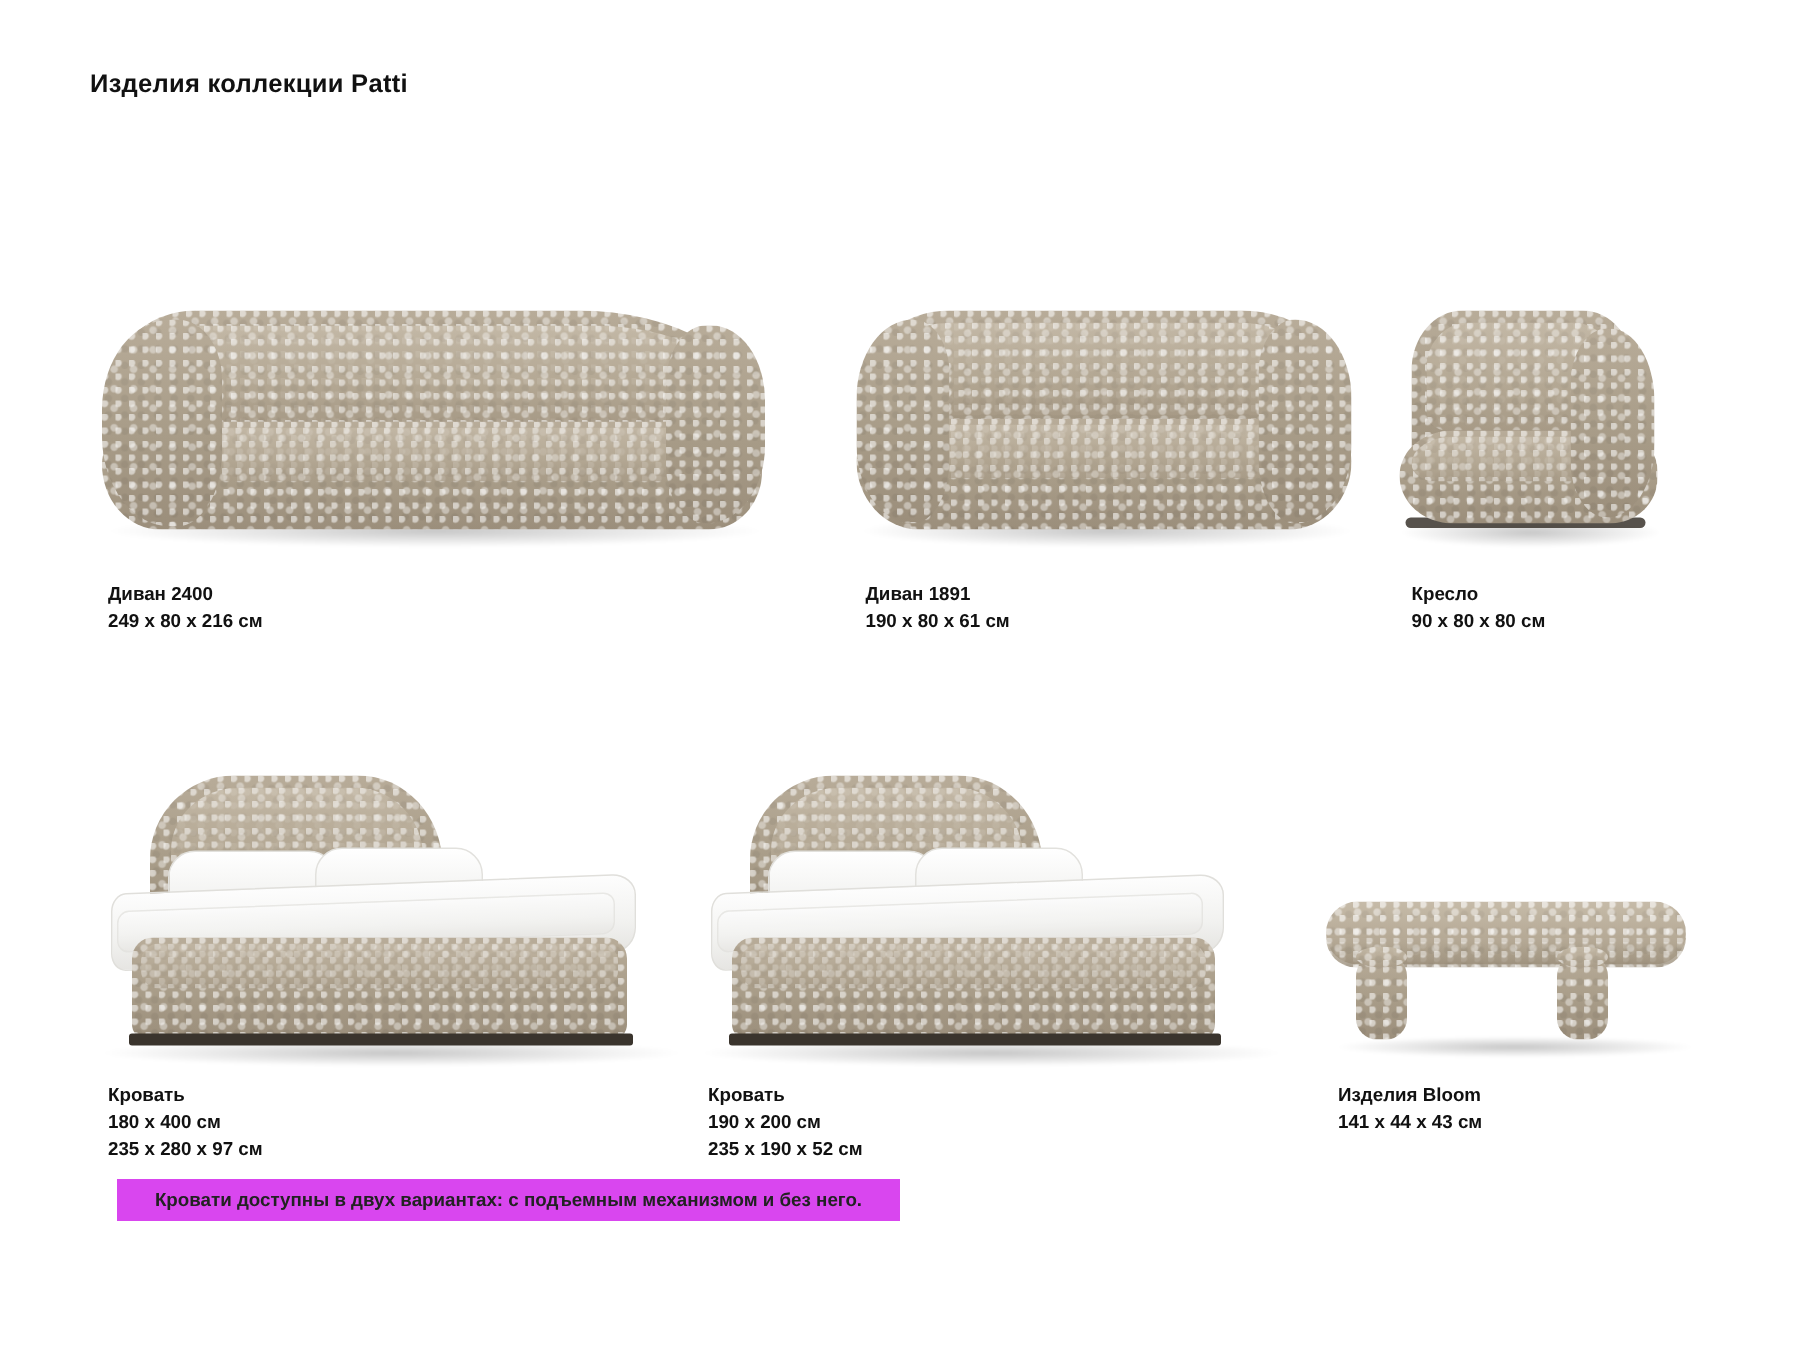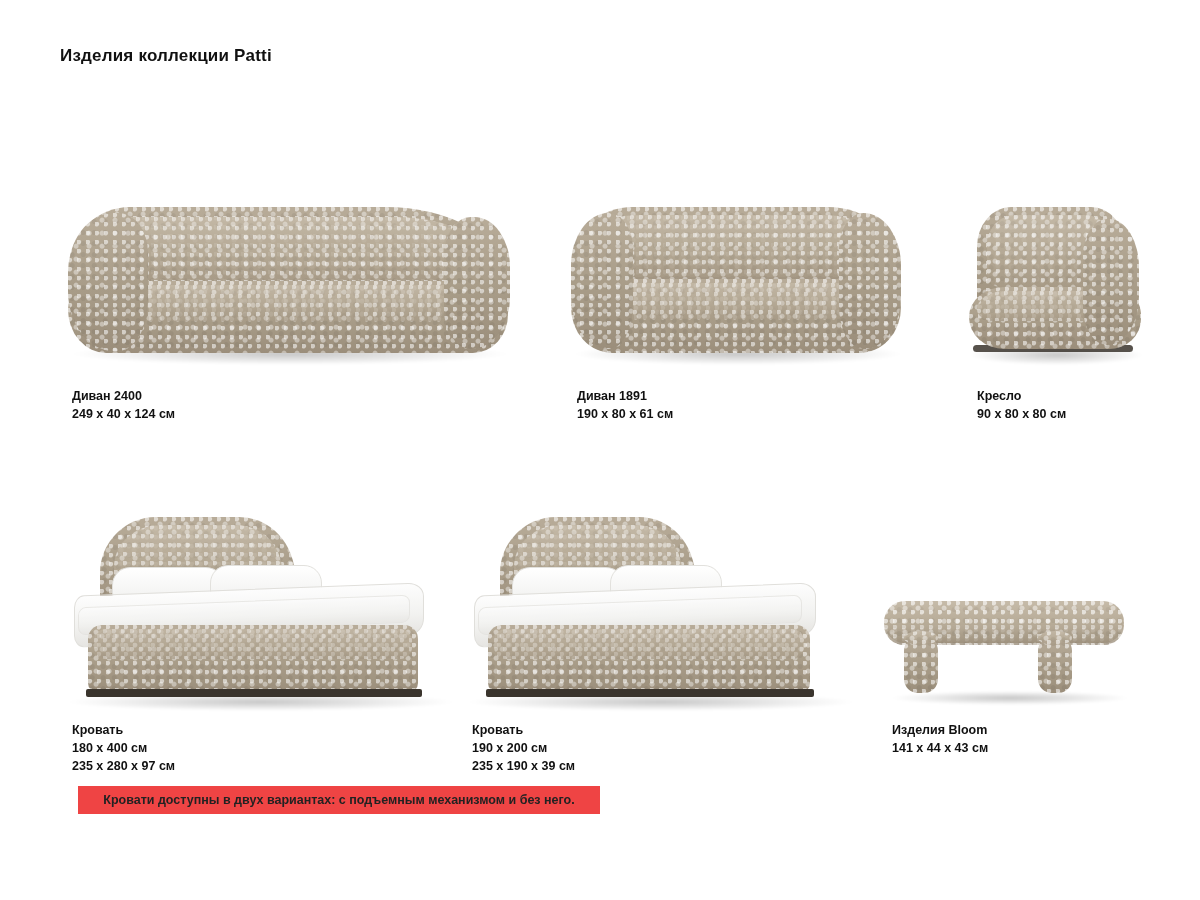--- a/index.html
+++ b/index.html
@@ -88,21 +88,21 @@
   }
   .pillow {
     position: absolute;
     background: linear-gradient(180deg, #ffffff 0%, #f1f1ef 100%);
     border: 1px solid #e2e1dd;
   }
 
   
   .note {
     position: absolute;
-    background: #ef4444;
+    background: #d946ef;
     display: flex;
     align-items: center;
     justify-content: center;
   }
   .note span {
     font-size: 12.5px;
     font-weight: bold;
     color: #222;
   }
 </style>
@@ -123,21 +123,21 @@
 
       <div class="fab" style="left:8px; top:86px; width:440px; height:72px; border-radius: 40px 40px 42px 46px / 34px 30px 46px 52px;"></div>
       <div class="fab light" style="left:16px; top:90px; width:420px; height:36px; border-radius: 36px 38px 30px 30px / 26px 26px 20px 20px; opacity:0.75;"></div>
 
       <div class="fab" style="left:8px; top:18px; width:80px; height:138px; border-radius: 46px 30px 30px 46px / 60px 40px 50px 60px;"></div>
 
       <div class="fab" style="left:384px; top:22px; width:66px; height:132px; border-radius: 30px 40px 44px 30px / 44px 56px 58px 44px;"></div>
     </div>
     <div class="caption" style="margin-top:12px;">
       <div>Диван 2400</div>
-      <div class="dim">249 x 40 x 124 см</div>
+      <div class="dim">249 x 80 x 216 см</div>
     </div>
   </div>
 
   <div class="cell" style="left:565px; top:195px; width:345px;">
     <div class="art" style="height:180px;">
       <div class="shadow-soft" style="left:8px; top:148px; width:330px; height:22px;"></div>
 
       <div class="fab" style="left:8px; top:12px; width:325px; height:96px; border-radius: 60px 70px 30px 30px / 54px 60px 24px 28px;"></div>
       <div class="fab light" style="left:20px; top:20px; width:300px; height:62px; border-radius: 50px 60px 24px 24px / 38px 44px 18px 20px; opacity:0.85;"></div>
 
@@ -147,21 +147,21 @@
       <div class="fab" style="left:6px; top:18px; width:62px; height:136px; border-radius: 40px 26px 26px 40px / 56px 38px 46px 56px;"></div>
 
       <div class="fab" style="left:274px; top:18px; width:62px; height:136px; border-radius: 26px 40px 40px 26px / 38px 56px 56px 46px;"></div>
     </div>
     <div class="caption" style="margin-top:12px;">
       <div>Диван 1891</div>
       <div class="dim">190 x 80 x 61 см</div>
     </div>
   </div>
 
-  <div class="cell" style="left:965px; top:195px; width:190px;">
+  <div class="cell" style="left:929px; top:195px; width:190px;">
     <div class="art" style="height:180px;">
       <div class="shadow-soft" style="left:4px; top:150px; width:175px; height:20px;"></div>
 
       <div class="plinth" style="left:8px; top:150px; width:160px; height:7px; border-radius:4px; opacity:0.85;"></div>
 
       <div class="fab" style="left:12px; top:12px; width:148px; height:112px; border-radius: 34px 34px 16px 16px / 40px 40px 14px 14px;"></div>
       <div class="fab light" style="left:22px; top:20px; width:126px; height:72px; border-radius: 28px 28px 14px 14px / 30px 30px 12px 12px; opacity:0.85;"></div>
 
       <div class="fab" style="left:4px; top:92px; width:172px; height:62px; border-radius: 40px 36px 36px 40px / 34px 30px 34px 36px;"></div>
       <div class="fab light" style="left:12px; top:96px; width:156px; height:30px; border-radius: 34px 30px 20px 20px / 22px 20px 14px 14px; opacity:0.75;"></div>
@@ -213,21 +213,21 @@
       <div class="mattress" style="left:18px; top:96px; width:322px; height:26px; border-radius:8px; opacity:0.65; transform: skewY(-2.2deg);"></div>
 
       <div class="fab" style="left:28px; top:120px; width:322px; height:68px; border-radius: 14px 14px 10px 10px;"></div>
       <div class="fab light" style="left:34px; top:124px; width:310px; height:30px; border-radius:12px; opacity:0.6;"></div>
 
       <div class="plinth" style="left:26px; top:184px; width:328px; height:8px;"></div>
     </div>
     <div class="caption" style="margin-top:16px;">
       <div>Кровать</div>
       <div class="dim">190 x 200 см</div>
-      <div class="dim">235 x 190 x 39 см</div>
+      <div class="dim">235 x 190 x 52 см</div>
     </div>
   </div>
 
   <div class="cell" style="left:880px; top:505px; width:260px;">
     <div class="art" style="height:200px;">
       <div class="shadow-soft" style="left:10px; top:186px; width:240px; height:14px;"></div>
 
       <div class="fab light" style="left:4px; top:96px; width:240px; height:42px; border-radius: 22px;"></div>
       <div class="fab" style="left:4px; top:120px; width:240px; height:20px; border-radius: 0 0 20px 20px; opacity:0.8;"></div>
 

